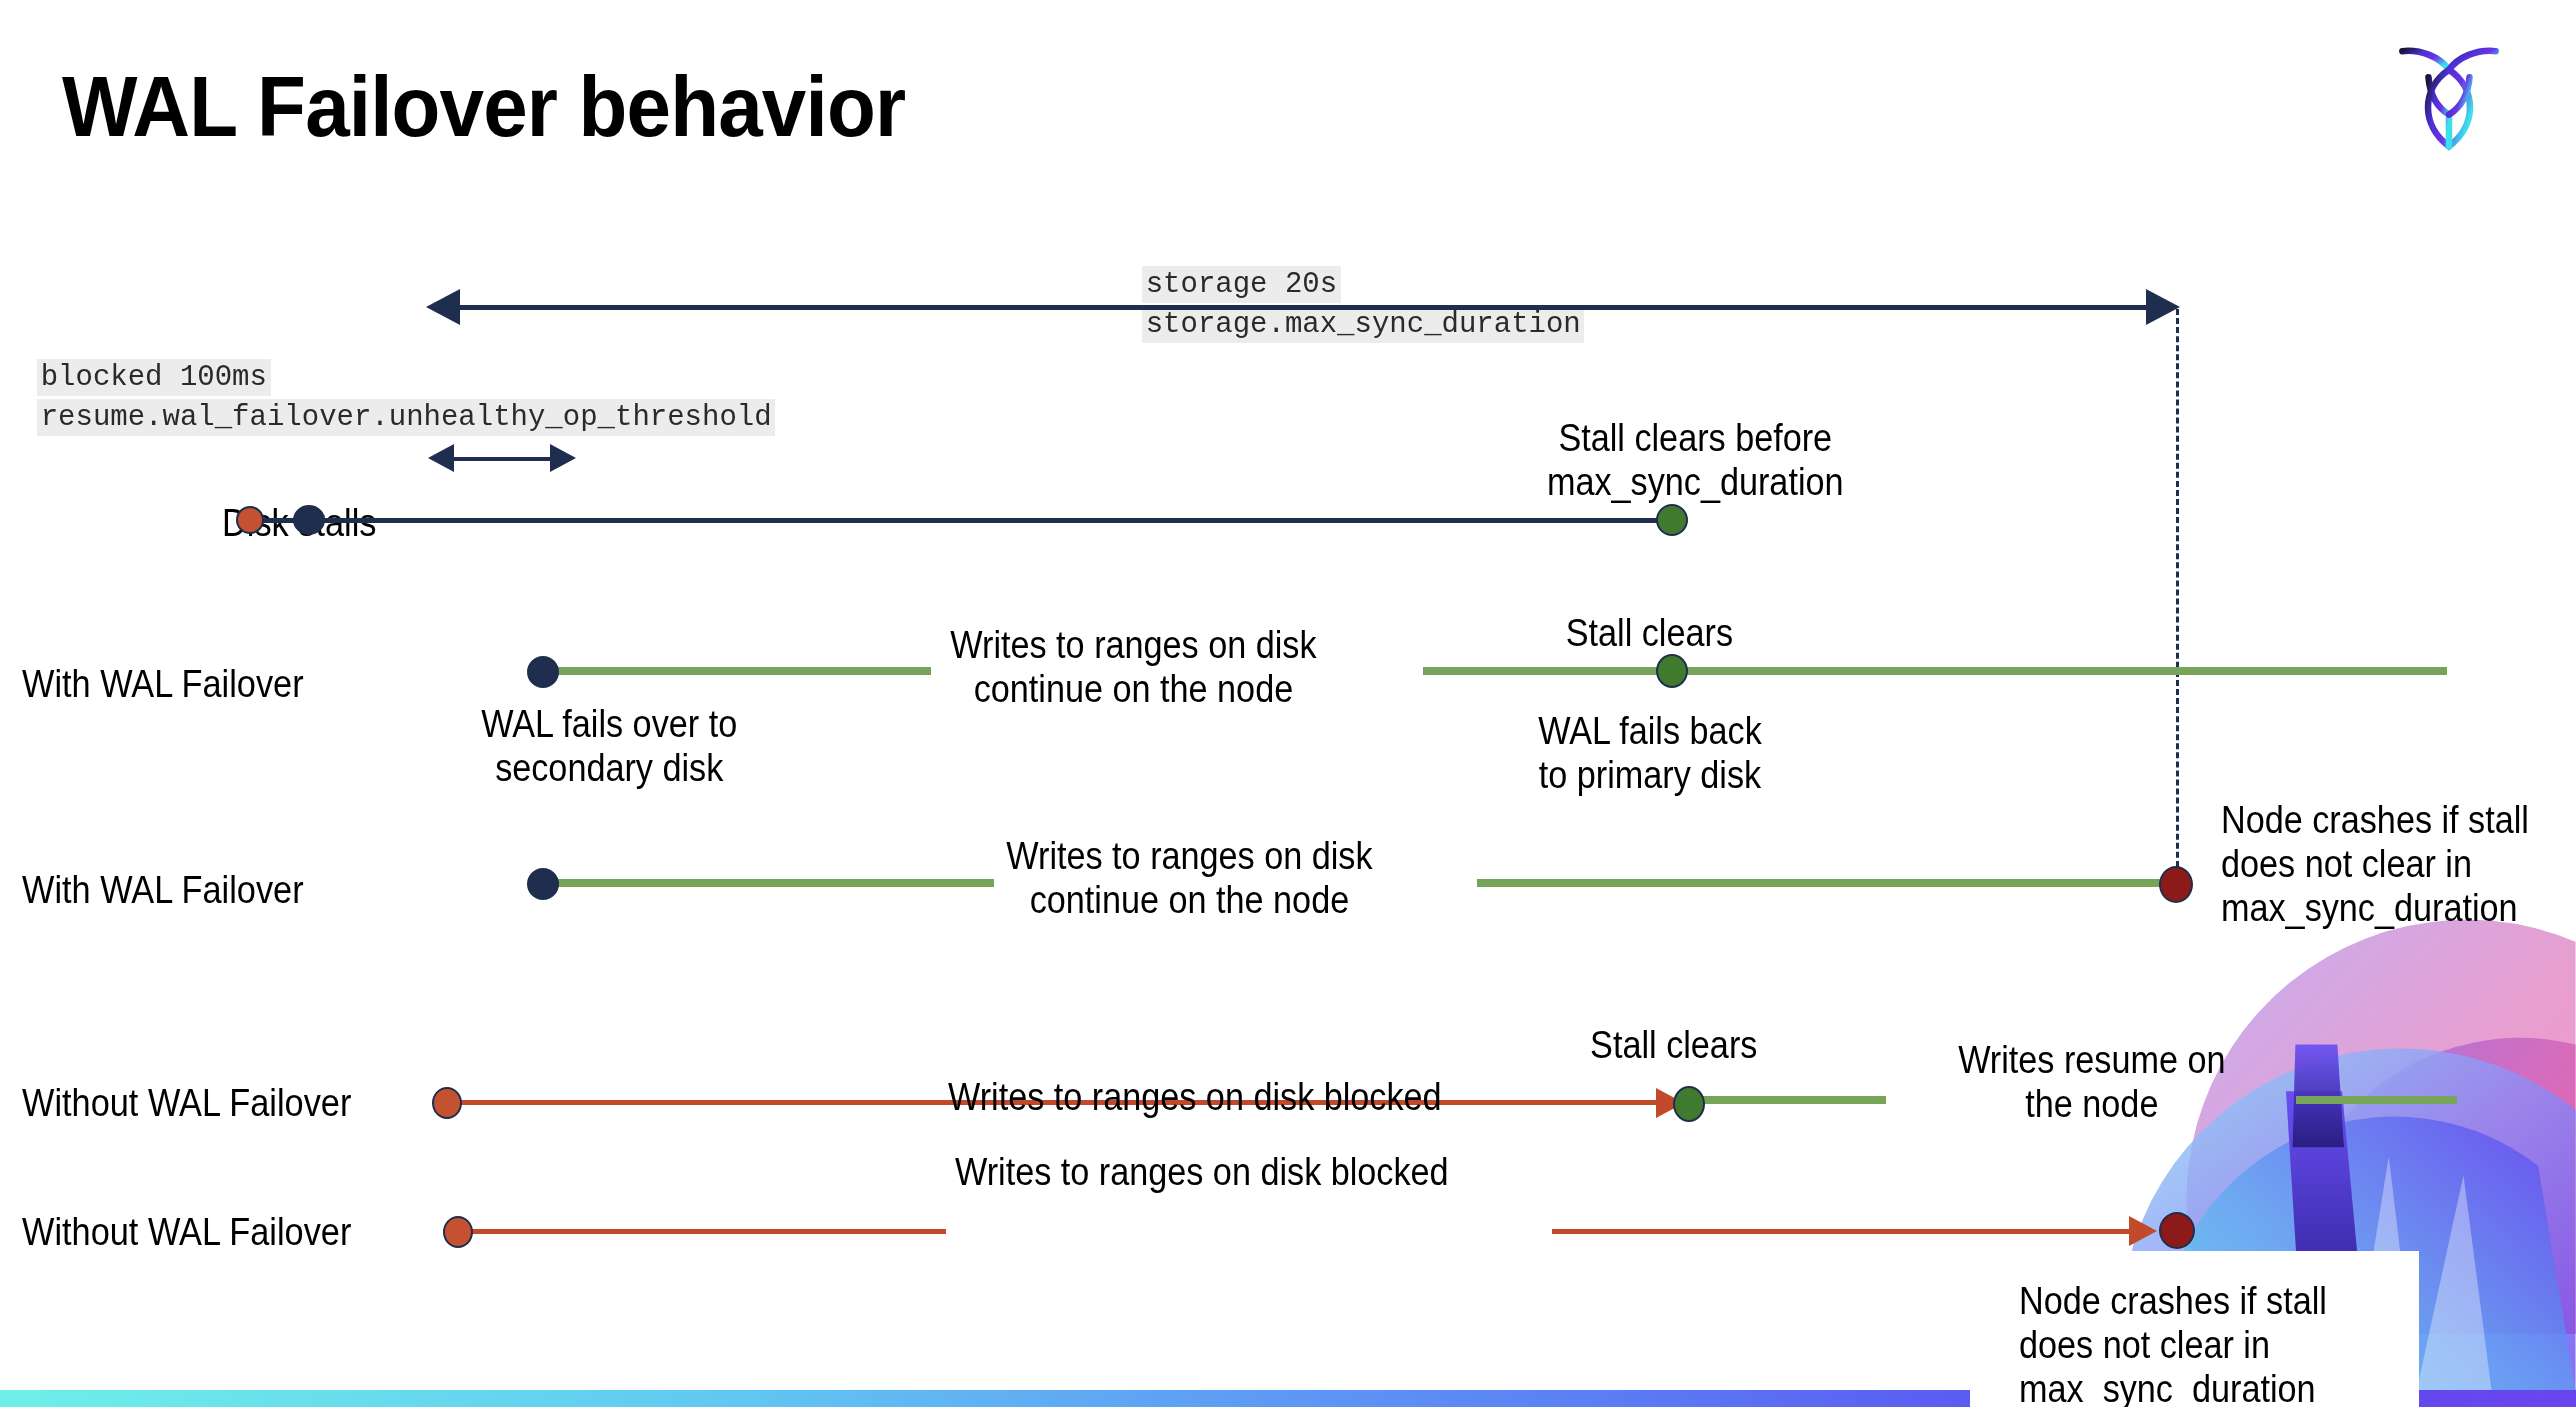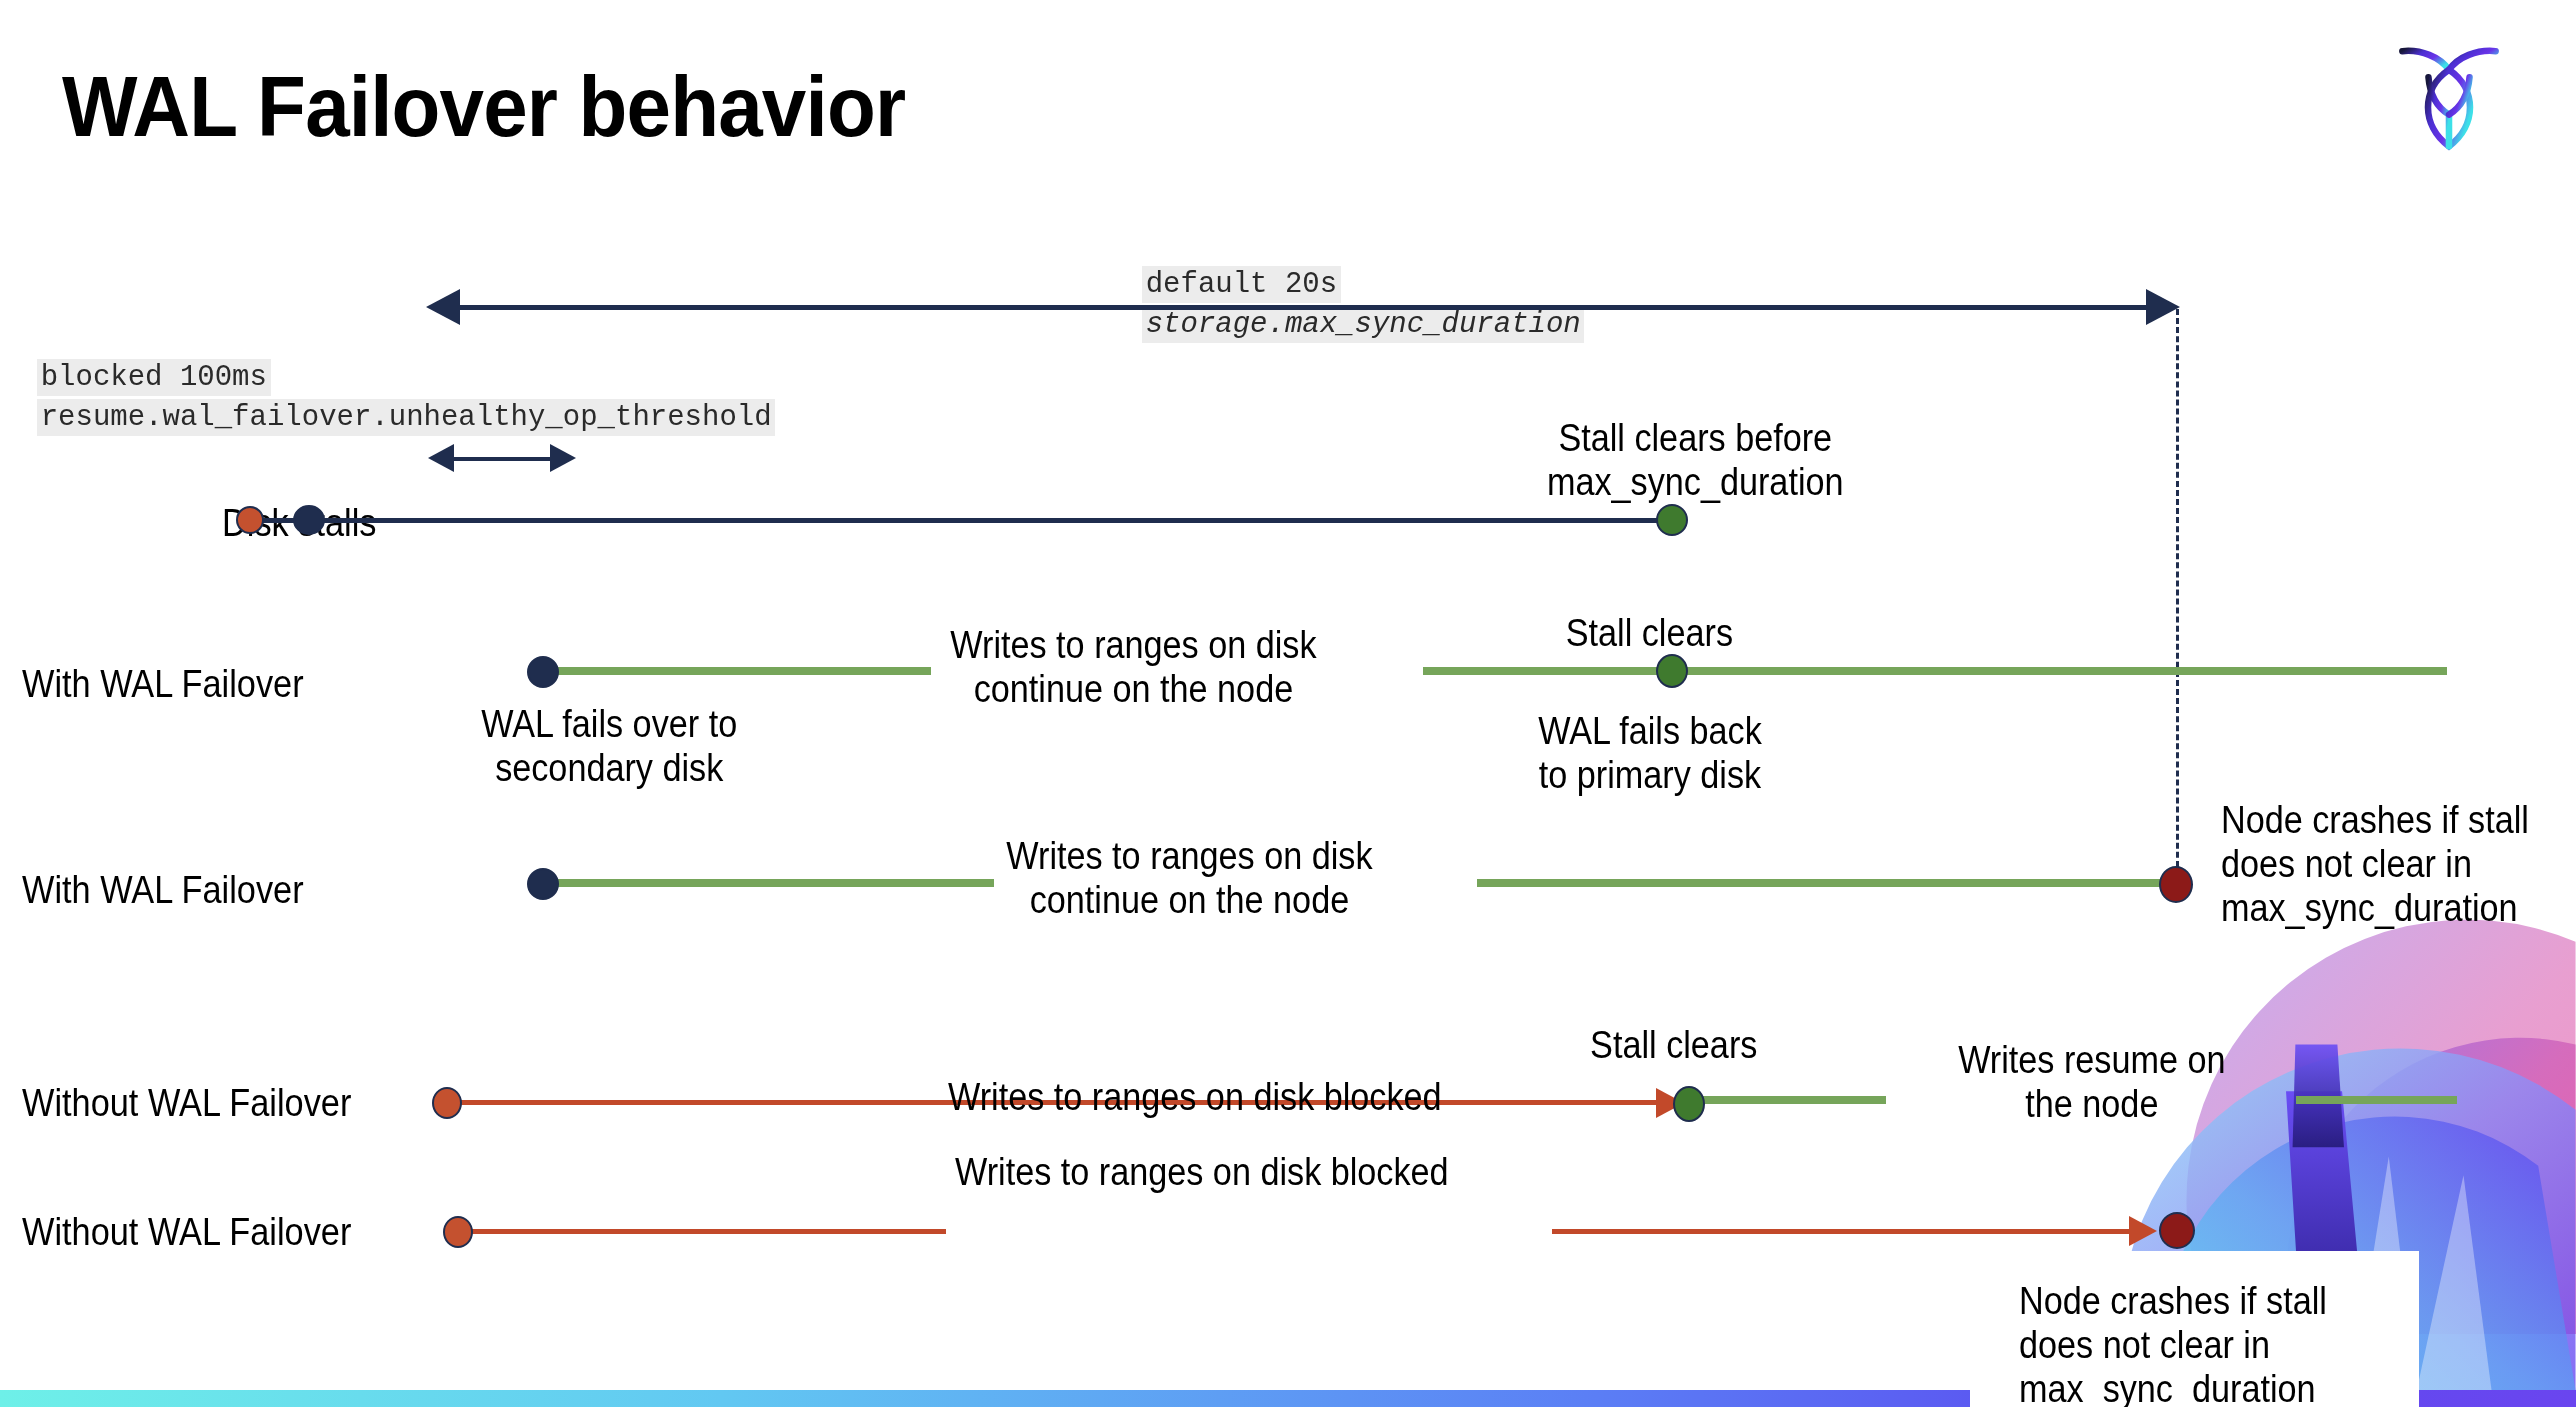--- a/index.html
+++ b/index.html
@@ -147,22 +147,22 @@
     <g fill="none" stroke="url(#lg)" stroke-width="7" stroke-linecap="round">
       <path d="M10 18 C30 16 50 24 60 38"></path>
       <path d="M110 18 C90 16 70 24 60 38"></path>
       <path d="M60 38 C30 58 30 98 60 120 C90 98 90 58 60 38 Z"></path>
       <path d="M38 46 C40 70 50 80 60 86 L60 120"></path>
       <path d="M82 46 C80 70 70 80 60 86"></path>
     </g>
   </svg>
 
   <div class="codelabel" style="left:1142px; top:258px;">
-    <div><span>default 20s</span></div>
-    <div style="margin-top:3.7px;font-style:italic;"><span>storage.max_sync_duration</span></div>
+    <div><span>storage 20s</span></div>
+    <div style="margin-top:3.7px;"><span>storage.max_sync_duration</span></div>
   </div>
 
   <div class="codelabel" style="left:37px; top:351px;">
     <div><span>blocked 100ms</span></div>
     <div style="margin-top:3.7px;"><span>resume.wal_failover.unhealthy_op_threshold</span></div>
   </div>
 
   <div class="navy-line" style="left:437px; top:297px; width:1735px;"></div>
   <div class="arrow-head arrow-left" style="left:426px; top:281px;"></div>
   <div class="arrow-head arrow-right" style="left:2146px; top:281px;"></div>

